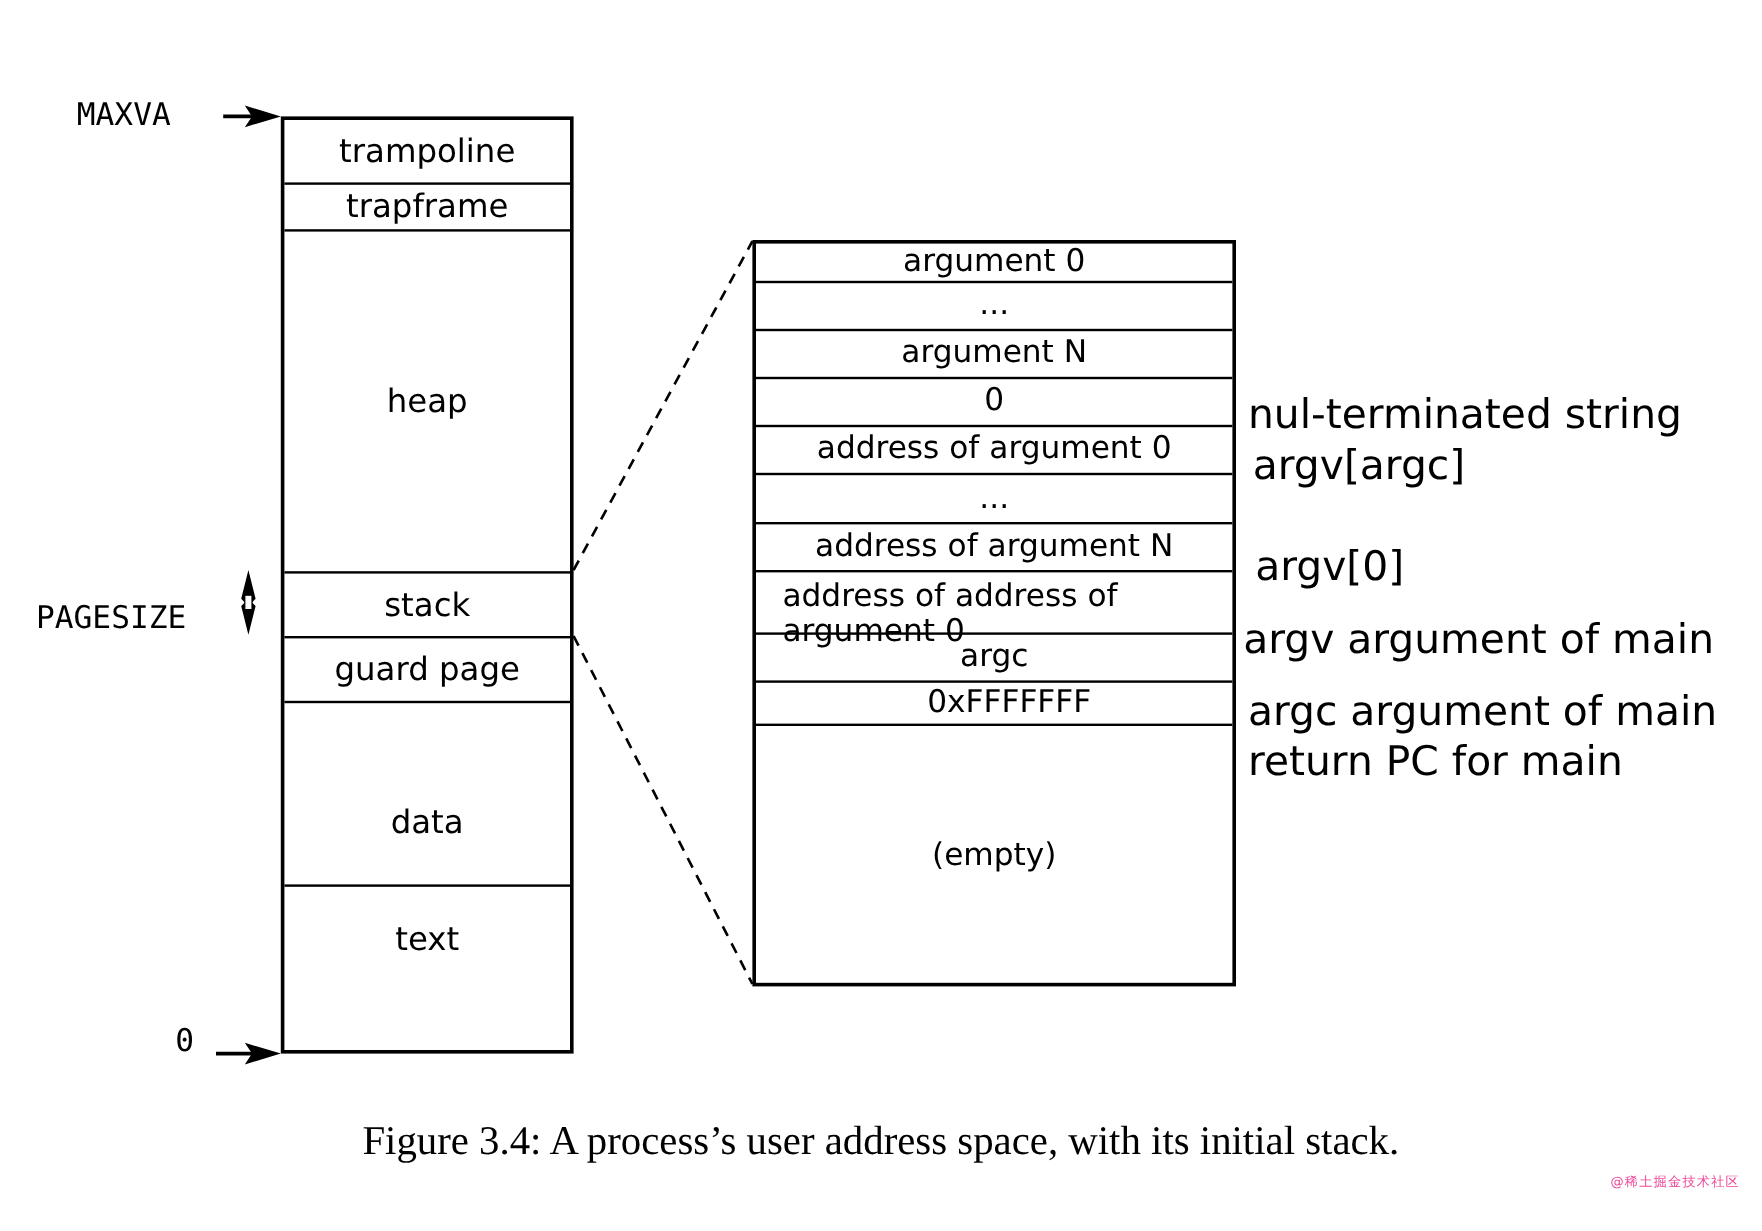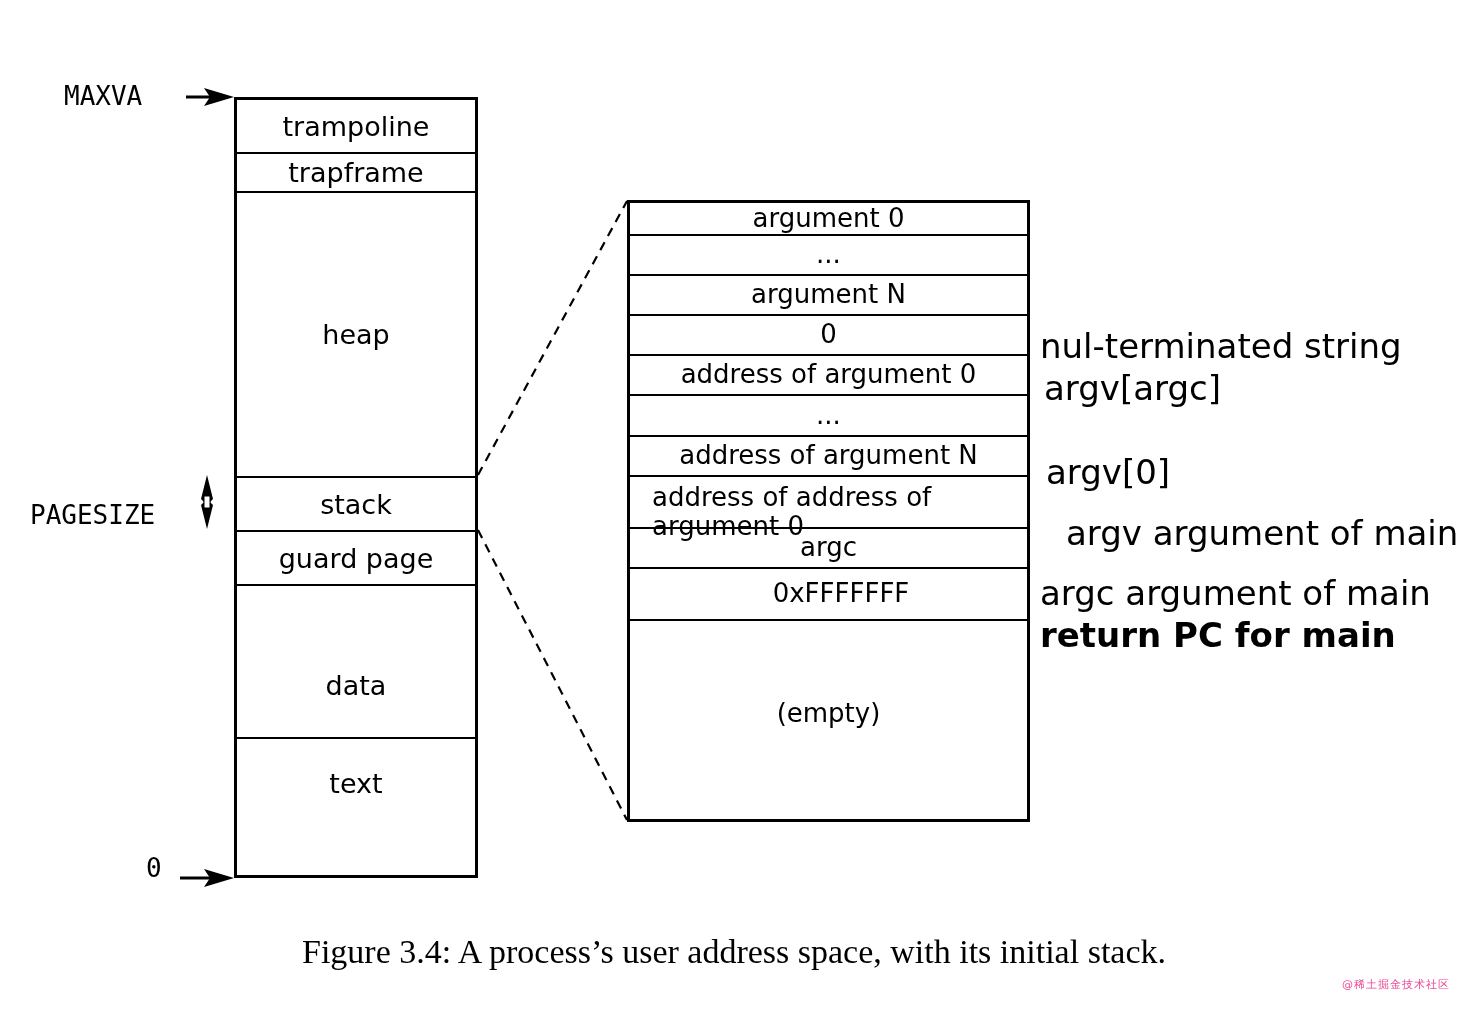--- a/index.html
+++ b/index.html
@@ -203,50 +203,50 @@
     </div>
 
     <div class="st-row two-line" style="top:274px; height:52px;">
       <span>address of address of argument 0</span>
     </div>
 
     <div class="st-row" style="top:326px; height:40px;">
       <span>argc</span>
     </div>
 
-    <div class="st-row" style="top:366px; height:52px;padding-left:31px;">
+    <div class="st-row" style="top:366px; height:36px;padding-left:31px;">
       <span>0xFFFFFFF</span>
     </div>
 
     <div class="st-row last" style="top:406px; height:210px;">
       <span>(empty)</span>
     </div>
   </div>
 
   <div class="abs annotation" style="left:1040px; top:329px;">
     <span>nul-terminated string</span>
   </div>
 
   <div class="abs annotation" style="left:1044px; top:371px;">
     <span>argv[argc]</span>
   </div>
 
   <div class="abs annotation" style="left:1046px; top:455px;">
     <span>argv[0]</span>
   </div>
 
-  <div class="abs annotation" style="left:1036px; top:516px;margin-left:30px;">
+  <div class="abs annotation" style="left:1036px; top:516px;">
     <span>argv argument of main</span>
   </div>
 
   <div class="abs annotation" style="left:1040px; top:576px;">
     <span>argc argument of main</span>
   </div>
 
-  <div class="abs annotation" style="left:1040px; top:618px;font-weight:bold;">
+  <div class="abs annotation" style="left:1040px; top:618px;">
     <span>return PC for main</span>
   </div>
 
   <svg class="overlay" viewBox="0 0 1468 1026">
 
     <g>
       <line x1="186" y1="97" x2="222" y2="97" stroke="#000" stroke-width="3"></line>
       <polygon points="234,97 204,88 210,97 204,106" fill="#000"></polygon>
     </g>
 

